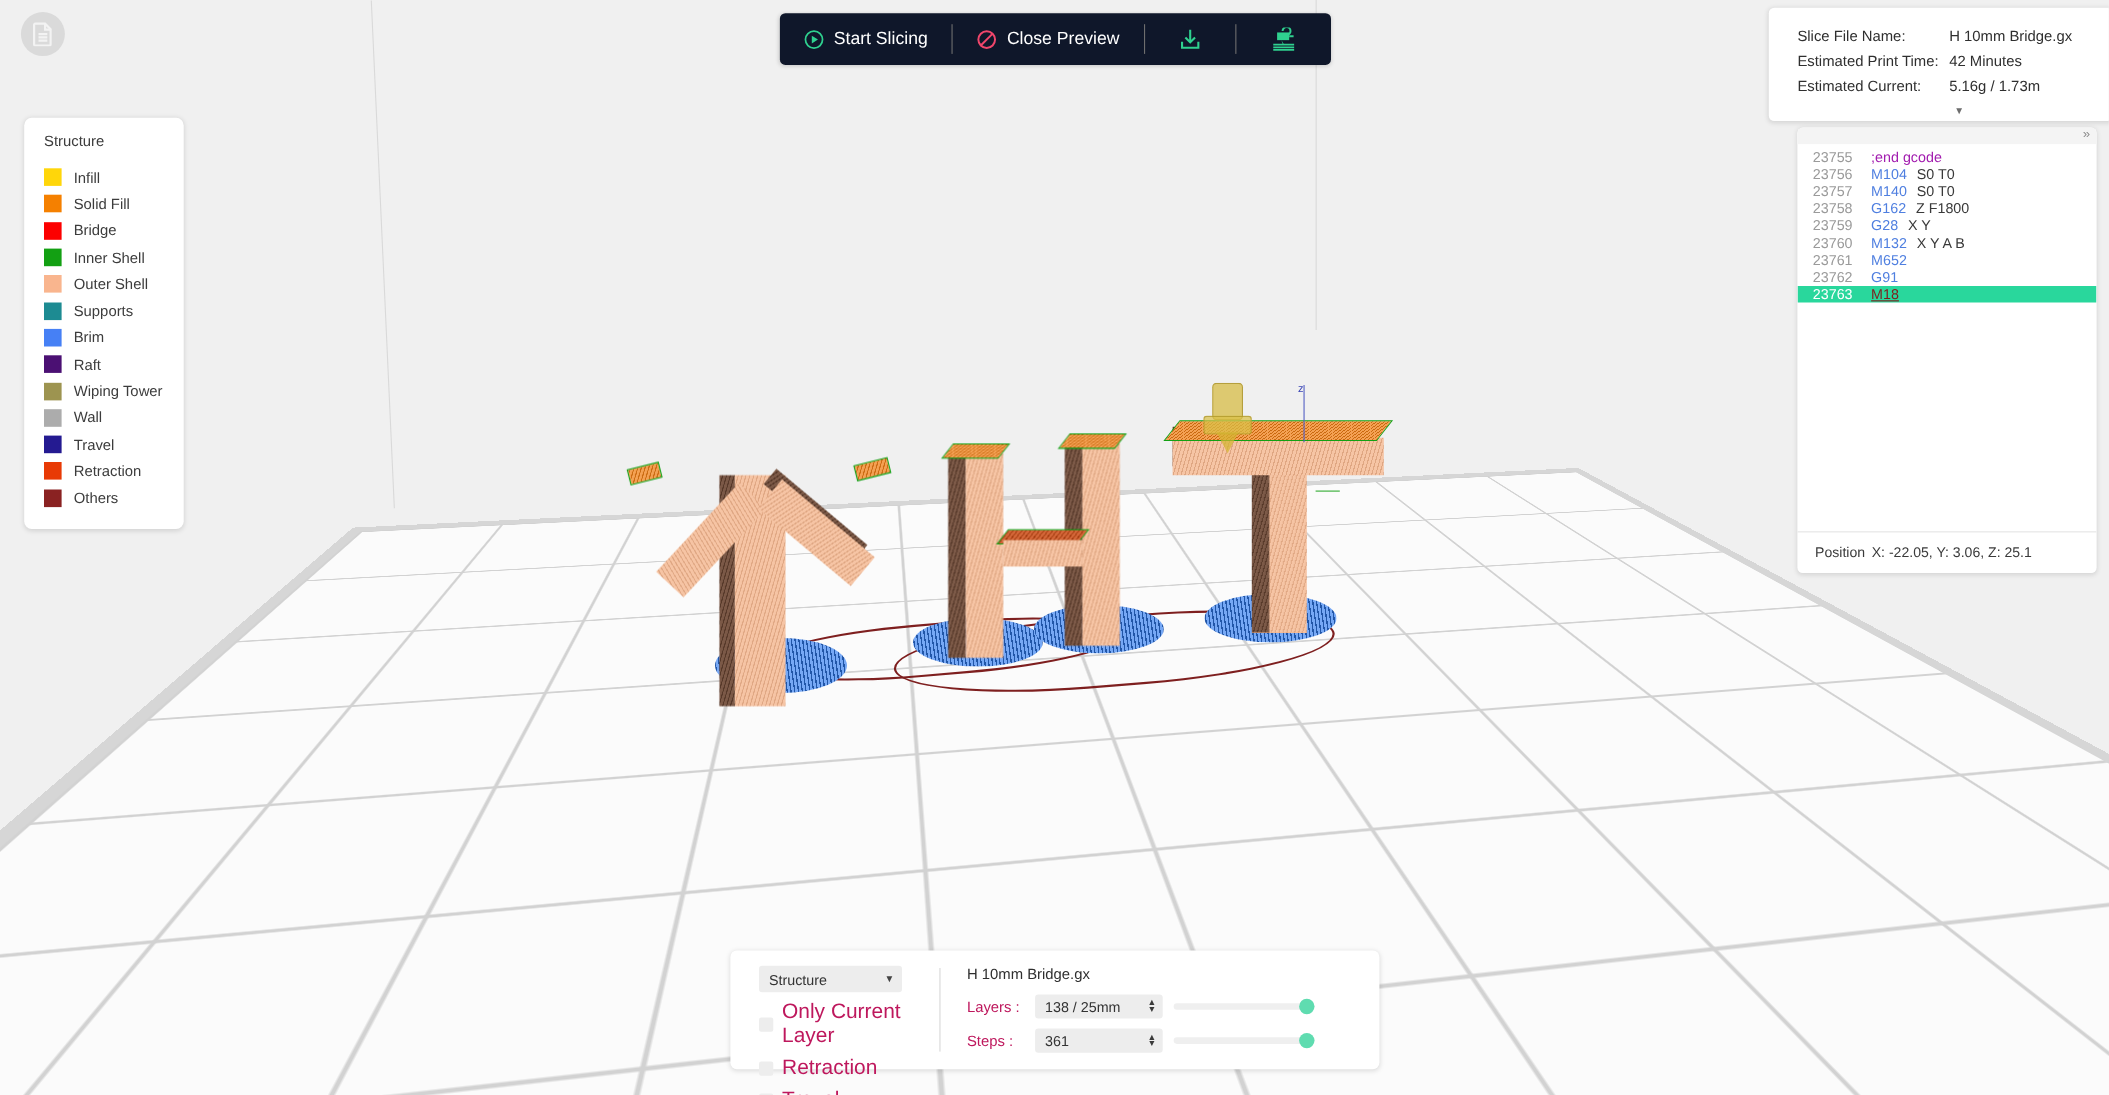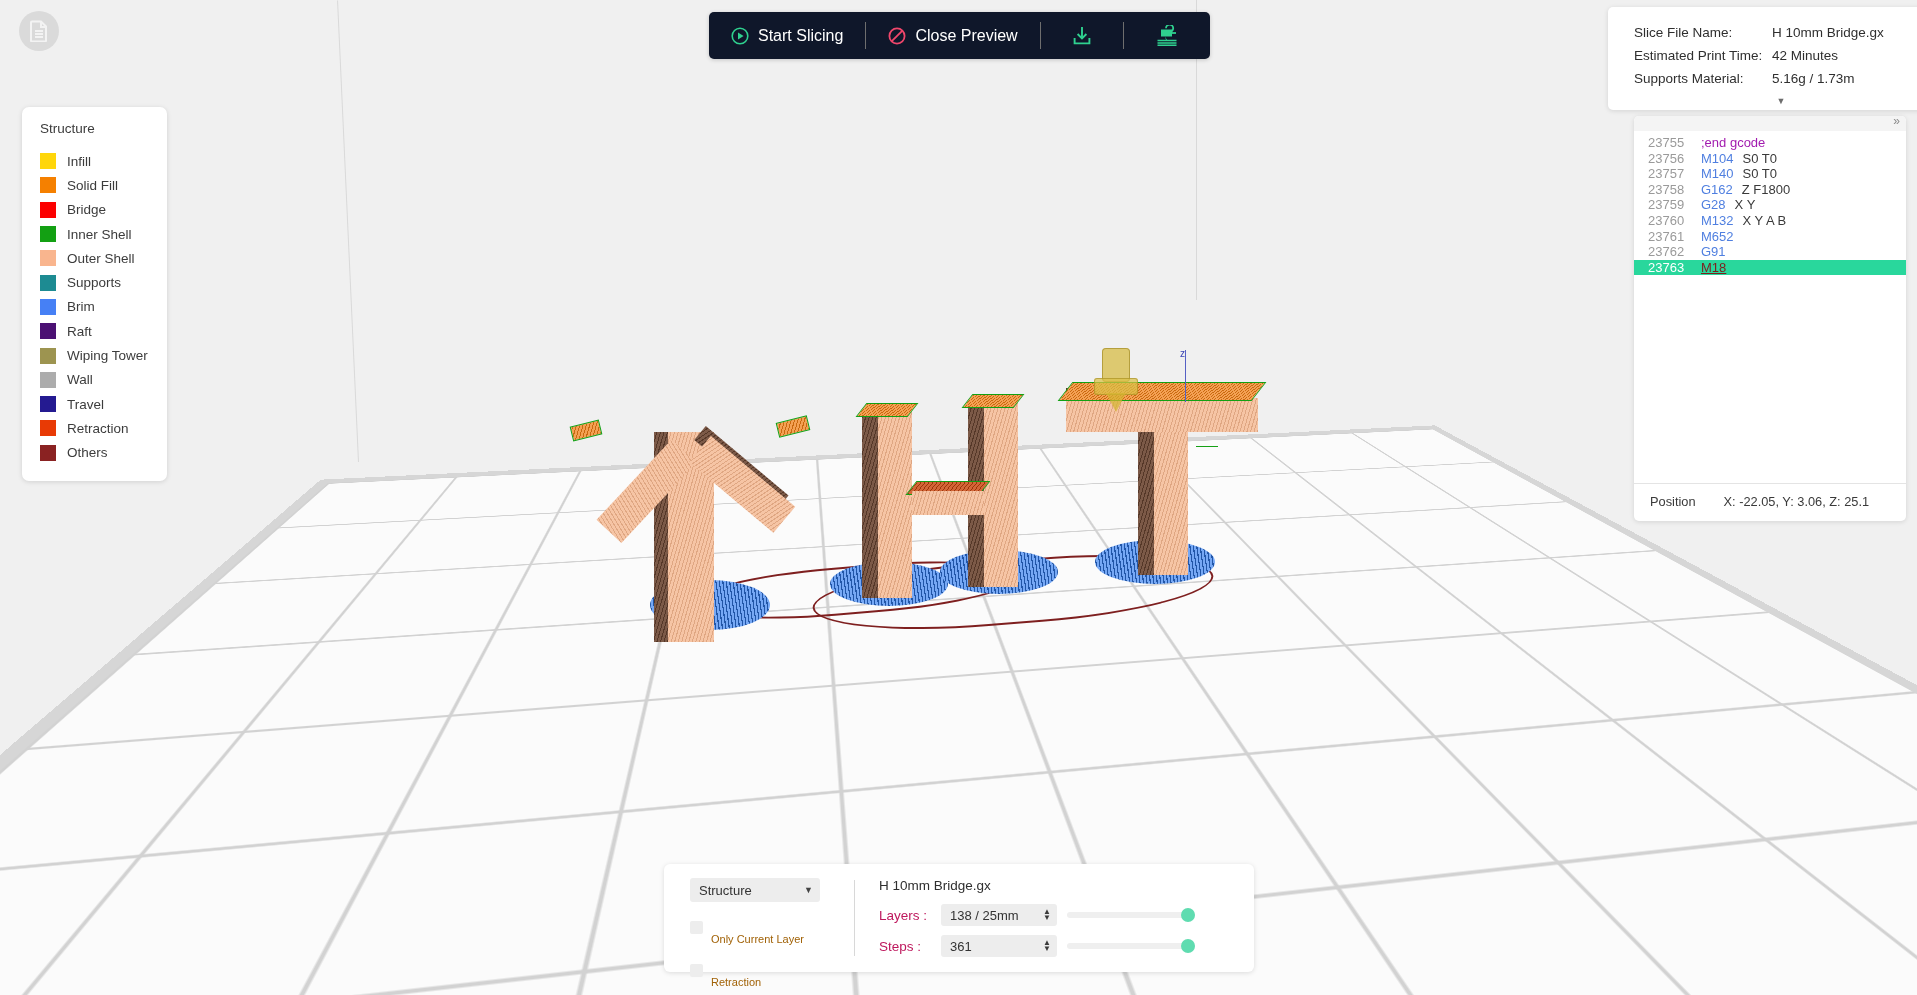--- a/index.html
+++ b/index.html
@@ -158,39 +158,39 @@
   .gline { display: flex; gap: 9px; font-size: 13px; line-height: 15.6px; padding-left: 14px; font-family: "Liberation Sans", sans-serif; }
   .gline .num { color: #9a9a9a; width: 44px; flex: 0 0 44px; }
   .gline .cmd { color: #4f7fe0; }
   .gline .arg { color: #3a3a3a; }
   .gline .cmt { color: #a21caf; }
   .gline.sel { background: #29d79c; }
   .gline.sel .num { color: #ffffff; }
   .gline.sel .cmd { color: #7f1d1d; text-decoration: underline; }
   .gcode-foot {
     border-top: 1px solid #e4e4e4; padding: 10px 0 12px 16px;
-    display: flex; gap: 28px; font-size: 12.8px; color: #3a3a3a;
+    display: flex; gap: 6px; font-size: 12.8px; color: #3a3a3a;
   }
 
   
   .ctrl {
     position: absolute; left: 664px; top: 864px; width: 590px; height: 108px;
     background: #fff; border-radius: 6px; box-shadow: 0 1px 5px rgba(0,0,0,.13);
     display: flex; padding: 14px 0 0 0;
   }
   .ctrl-left { width: 190px; flex: 0 0 190px; padding-left: 26px; }
   .select-box {
     width: 130px; height: 24px; background: #ededed; border-radius: 3px;
     display: flex; align-items: center; justify-content: space-between;
     padding: 0 7px 0 9px; font-size: 13px; color: #333; cursor: pointer;
   }
   .caret { font-size: 9px; color: #444; }
   .chk-row { display: flex; align-items: center; gap: 8px; margin-top: 7px; cursor: pointer; }
   .chk { width: 13px; height: 13px; flex: 0 0 13px; background: #ededed; border-radius: 2px; }
-  .chk-label { font-size: 11px; color: #a16207; margin-top: 24px; }
+  .chk-label { font-size: 19px; color: #be185d; }
   .ctrl-div { width: 1px; background: #d8d8d8; margin: 2px 0 16px 0; }
   .ctrl-right { flex: 1; padding-left: 24px; }
   .file-name { font-size: 13.5px; color: #2f2f2f; margin-bottom: 11px; }
   .spin-row { display: flex; align-items: center; gap: 10px; margin-bottom: 9px; }
   .spin-label { width: 52px; flex: 0 0 52px; font-size: 13.5px; color: #be185d; }
   .spin-box {
     width: 116px; height: 22px; background: #ededed; border-radius: 3px;
     display: flex; align-items: center; justify-content: space-between;
     padding: 0 6px 0 9px; font-size: 13px; color: #333;
   }
@@ -384,21 +384,21 @@
     <div id="info-rows">
         <div class="info-row">
           <span class="info-key">Slice File Name:</span>
           <span class="info-val">H 10mm Bridge.gx</span>
         </div>
         <div class="info-row">
           <span class="info-key">Estimated Print Time:</span>
           <span class="info-val">42 Minutes</span>
         </div>
         <div class="info-row">
-          <span class="info-key">Supports Material:</span>
+          <span class="info-key">Estimated Current:</span>
           <span class="info-val">5.16g / 1.73m</span>
         </div>
       </div>
     <div class="info-collapse">▼</div>
   </div>
 
   <div class="gcode-card">
     <div class="gcode-head">
       <span class="gcode-expand">»</span>
     </div>

